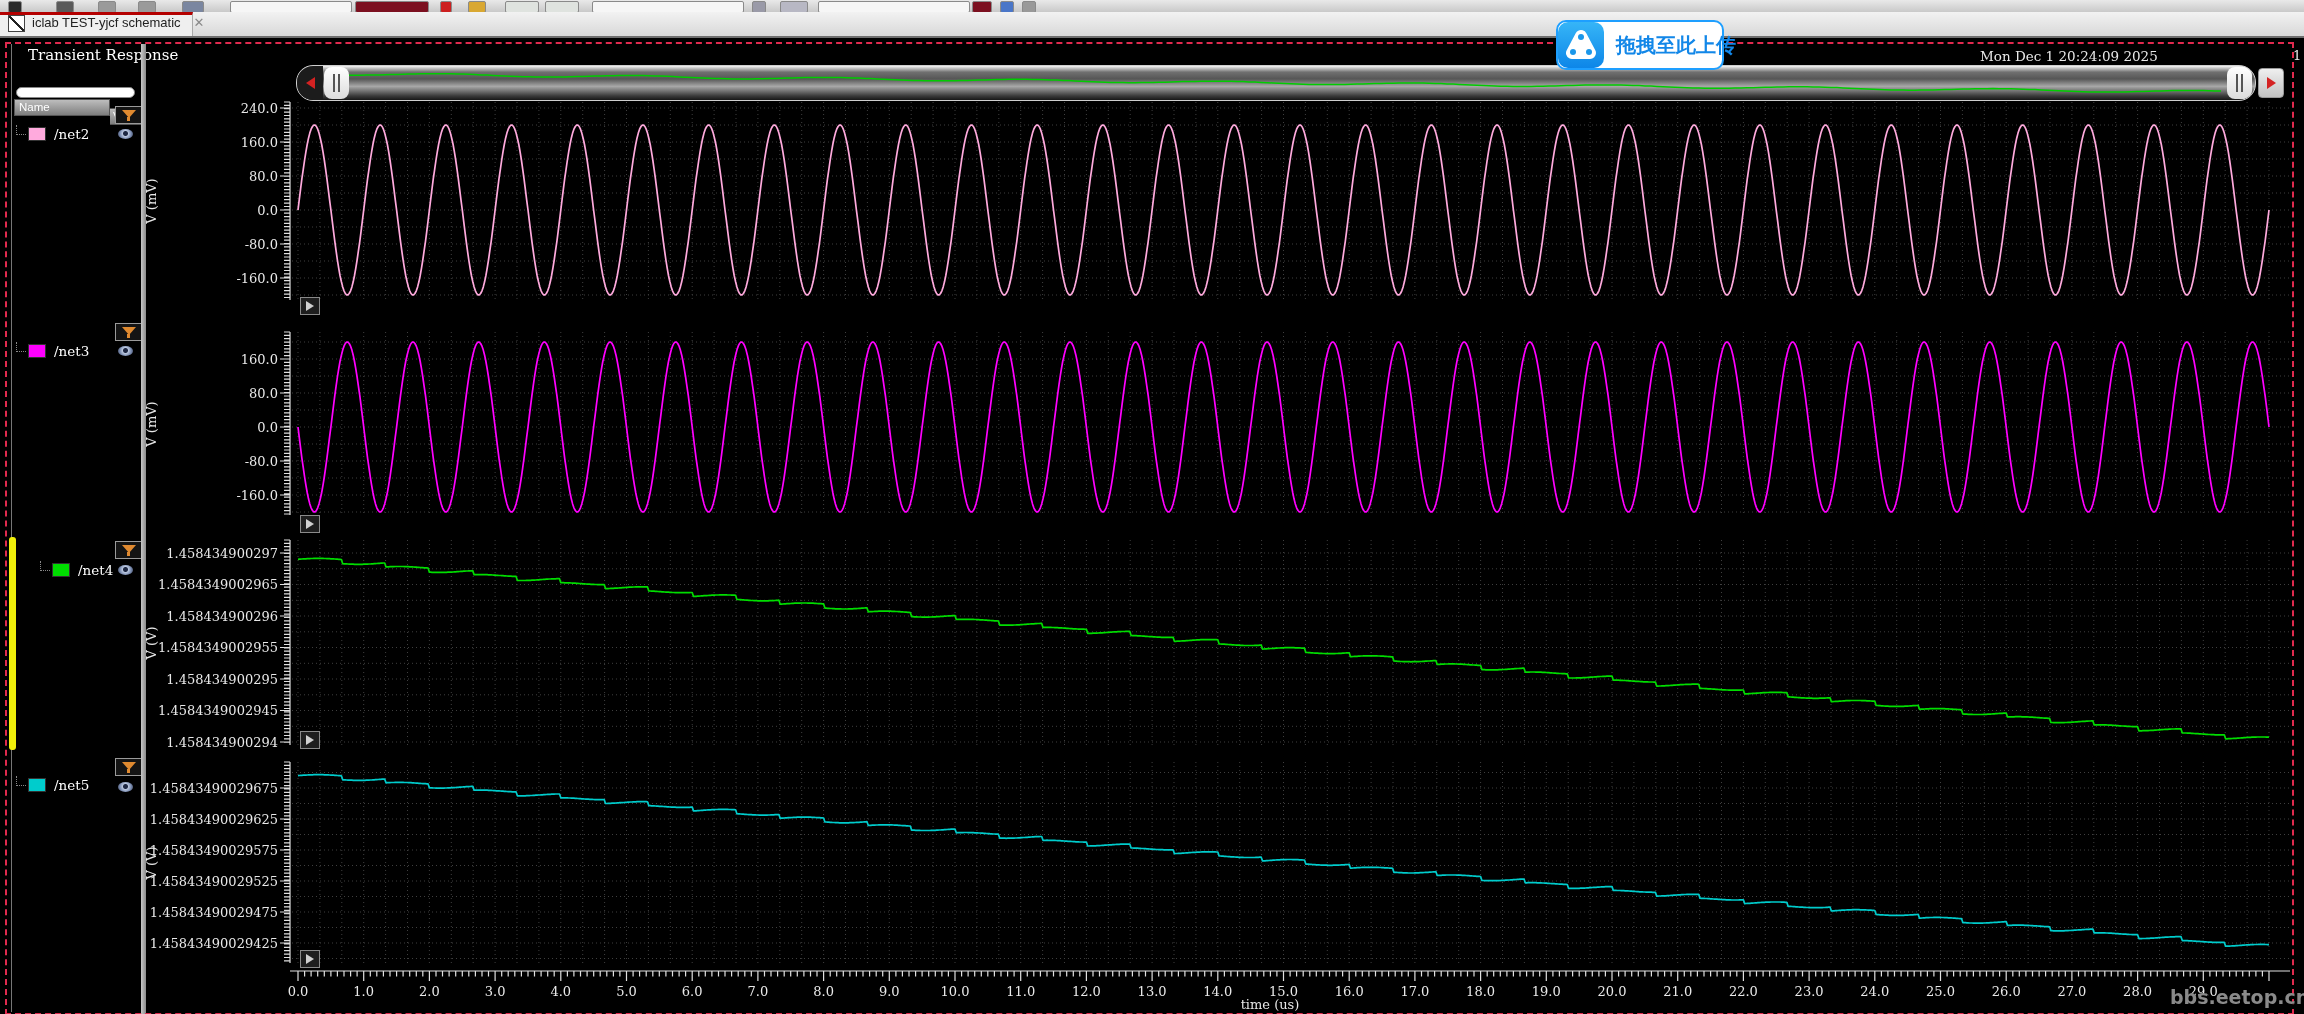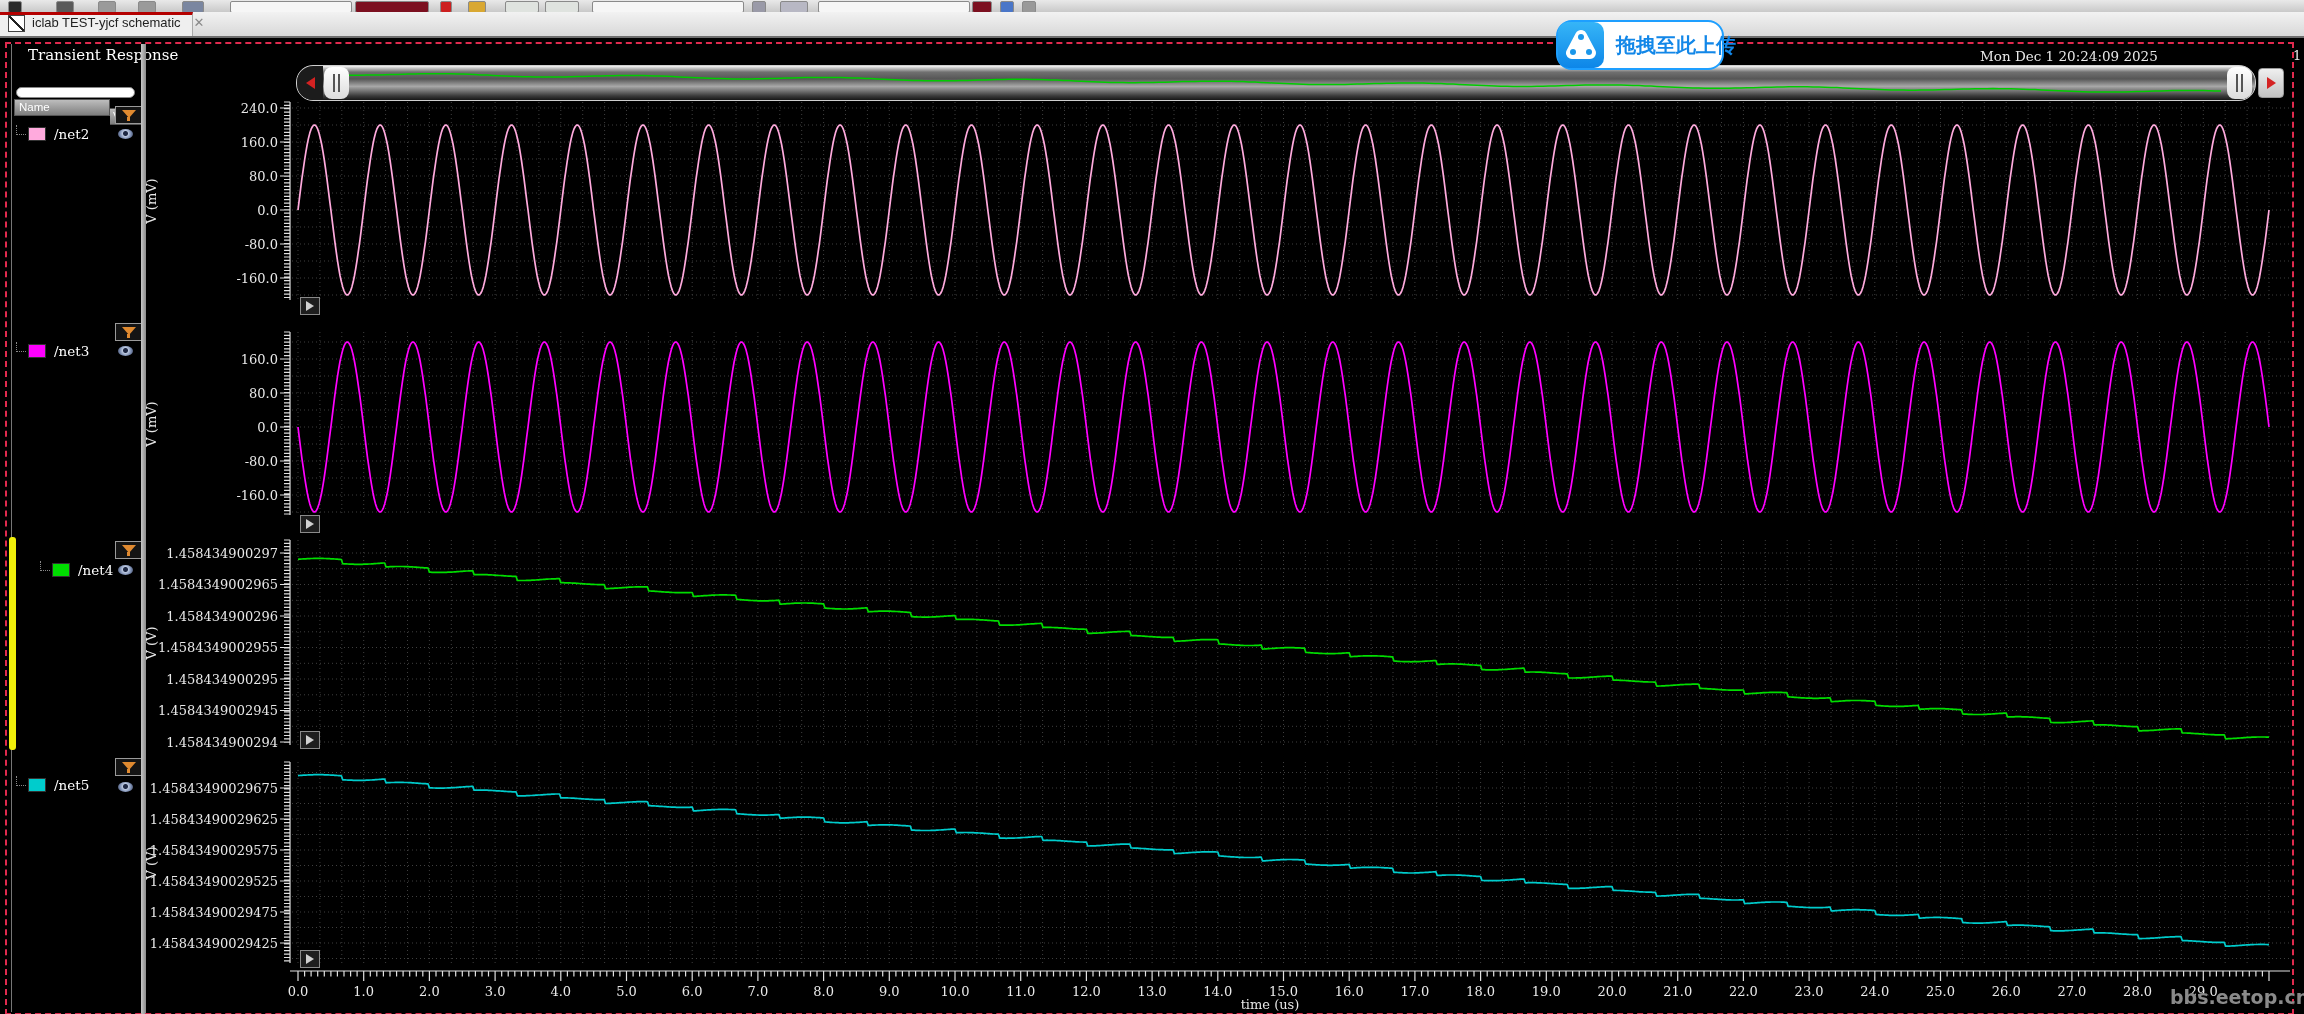--- a/index.html
+++ b/index.html
@@ -56,21 +56,21 @@
   .sb-grip i{display:block;width:2px;height:18px;background:#555;}
   #sb-rightbtn{left:2258px;top:68px;width:24px;height:28px;border-radius:4px;background:linear-gradient(#efefef,#c2c2c2);
      border:1px solid #999;display:flex;align-items:center;justify-content:center;z-index:30;}
   
   #plot-svg{position:absolute;left:0;top:0;width:2304px;height:1014px;z-index:10;}
   .tick{font:13px "DejaVu Serif",serif;fill:#e8e8e8;}
   .playbtn{position:absolute;left:300px;width:18px;height:16px;background:#1e1e1e;border:1px solid #8a8a8a;
      display:flex;align-items:center;justify-content:center;z-index:20;}
   .playbtn i{display:block;width:0;height:0;border-top:5px solid transparent;border-bottom:5px solid transparent;border-left:8px solid #cfcfcf;}
   
-  #upload{left:1556px;top:20px;width:164px;height:46px;background:#fff;border:2px solid #1e9fff;border-radius:16px;
+  #upload{left:1556px;top:20px;width:164px;height:46px;background:#fff;border:2px solid #1e9fff;border-radius:10px;
      display:flex;align-items:center;z-index:60;box-sizing:content-box;}
   #upload-icon{width:46px;height:46px;border-radius:10px;background:linear-gradient(#36b5f7,#0d86e8);
      display:flex;align-items:center;justify-content:center;flex:0 0 auto;}
   #upload-label{color:#1287e8;font-size:20px;font-weight:bold;margin-left:12px;white-space:nowrap;}
   #watermark{left:2170px;top:986px;color:#8a8a8a;font-size:19px;font-weight:bold;z-index:50;
      text-shadow:1px 1px 1px #000;font-family:"DejaVu Sans",sans-serif;}
 </style>
 </head>
 <body>
 

